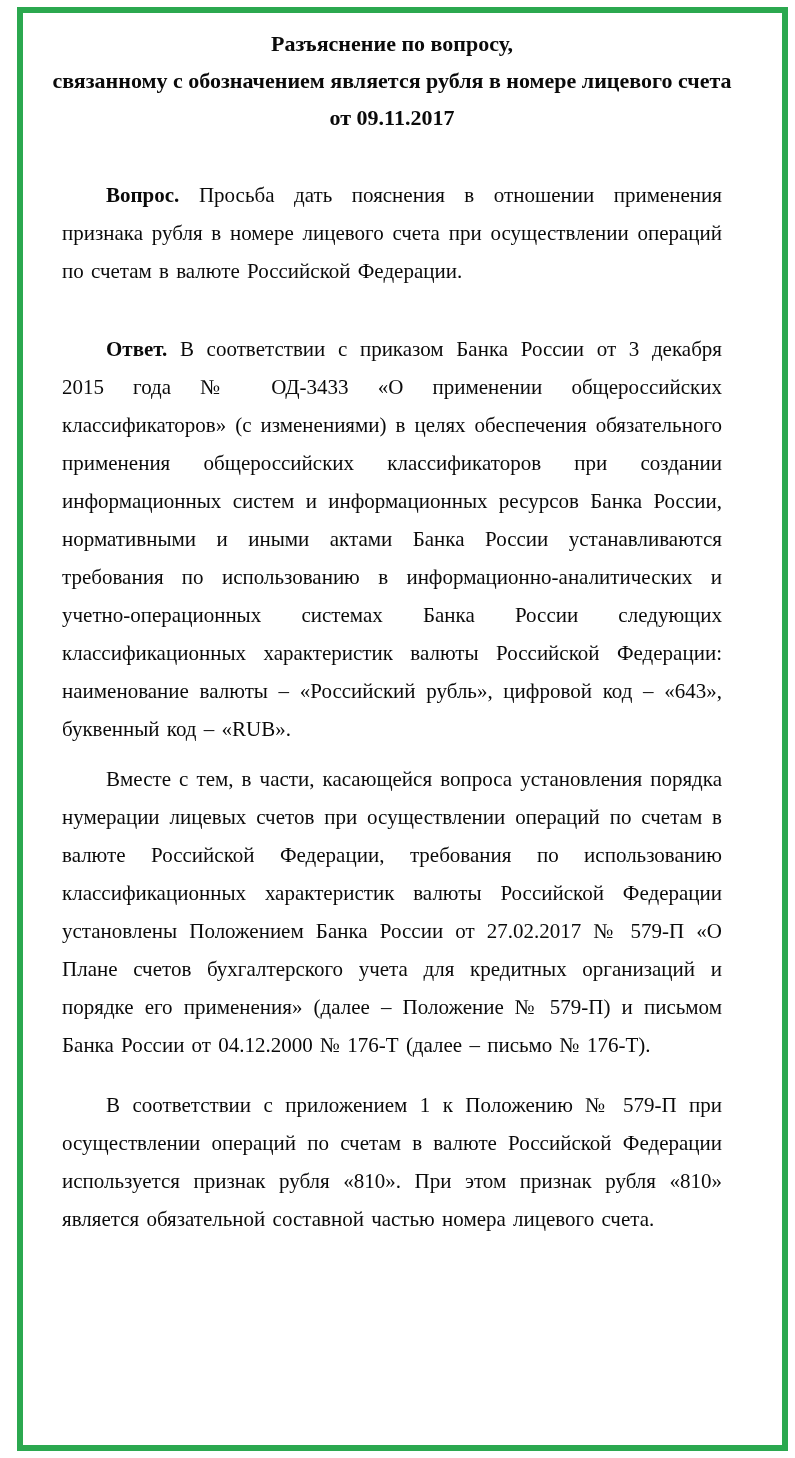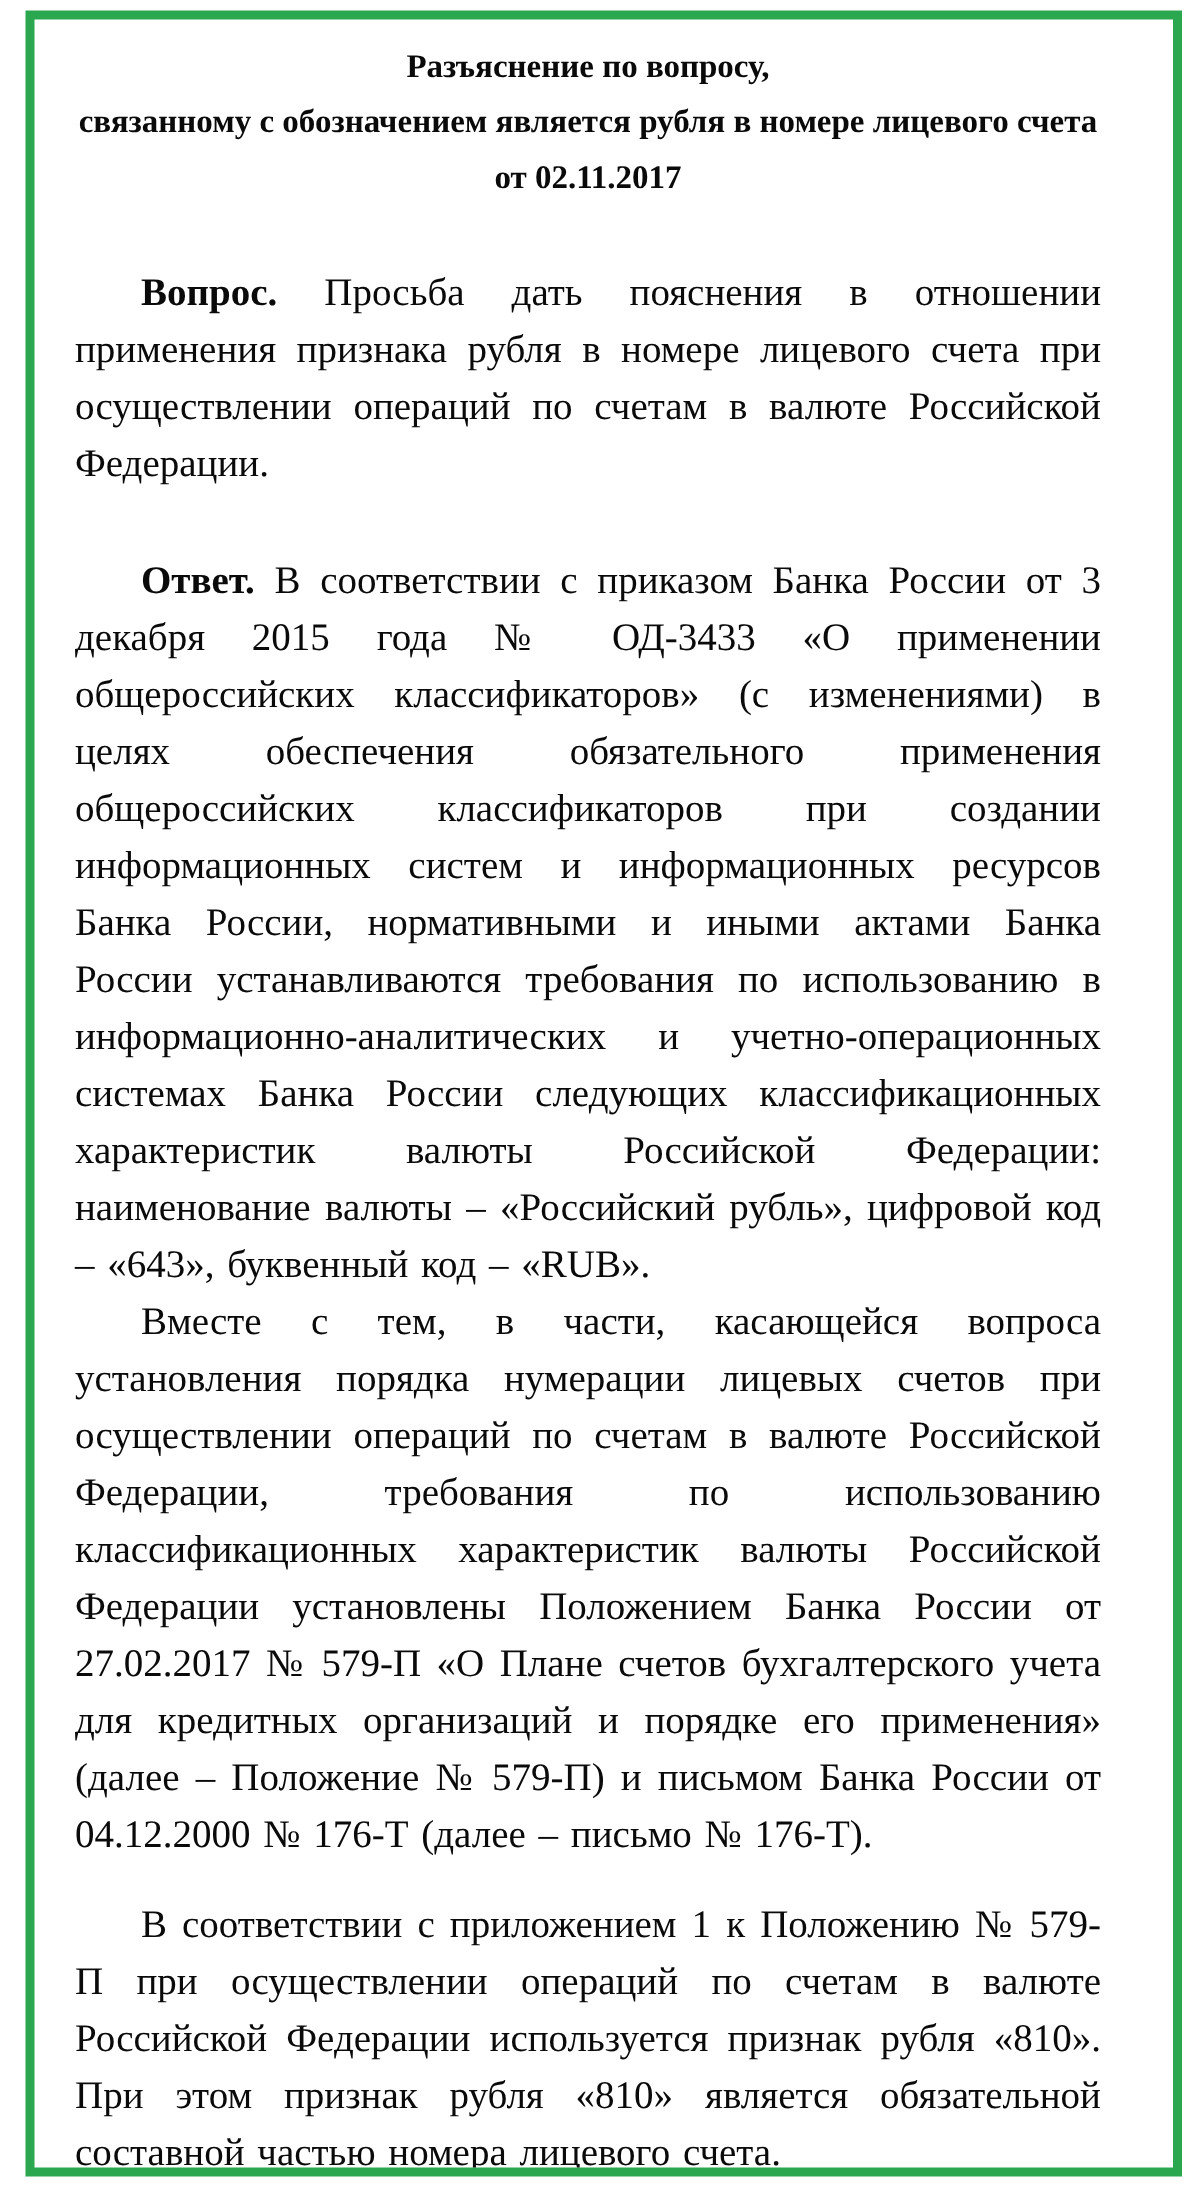--- a/index.html
+++ b/index.html
@@ -33,41 +33,41 @@
     line-height: 37px;
     margin: 0;
   }
   .title-line {
     display: block;
   }
   .body-block {
     margin: 0;
   }
   .para {
-    margin: 0;
-    font-size: 26px;
+    margin: 12px;
+    font-size: 21px;
     line-height: 38px;
     text-align: justify;
     text-indent: 44px;
     word-spacing: 2px;
   }
   .para .lead {
     font-weight: bold;
   }
   .gap-large { margin-top: 40px; }
   .gap-medium { margin-top: 22px; }
 </style>
 </head>
 <body>
 
 <div class="frame">
   <div class="title-block">
     <span class="title-line">Разъяснение по вопросу,</span>
     <span class="title-line">связанному с обозначением является рубля в номере лицевого счета</span>
-    <span class="title-line">от 02.11.2017</span>
+    <span class="title-line">от 09.11.2017</span>
   </div>
 
   <div class="body-block">
   <p class="para gap-large"><span class="lead">Вопрос. </span><span>Просьба дать пояснения в отношении применения признака рубля в номере лицевого счета при осуществлении операций по счетам в валюте Российской Федерации.</span></p>
 
   <p class="para gap-large"><span class="lead">Ответ. </span><span>В соответствии с приказом Банка России от 3 декабря 2015 года № ОД-3433 «О применении общероссийских классификаторов» (с изменениями) в целях обеспечения обязательного применения общероссийских классификаторов при создании информационных систем и информационных ресурсов Банка России, нормативными и иными актами Банка России устанавливаются требования по использованию в информационно-аналитических и учетно-операционных системах Банка России следующих классификационных характеристик валюты Российской Федерации: наименование валюты – «Российский рубль», цифровой код – «643», буквенный код – «RUB».</span></p>
 
 
   <p class="para"><span class="lead"></span><span>Вместе с тем, в части, касающейся вопроса установления порядка нумерации лицевых счетов при осуществлении операций по счетам в валюте Российской Федерации, требования по использованию классификационных характеристик валюты Российской Федерации установлены Положением Банка России от 27.02.2017 № 579-П «О Плане счетов бухгалтерского учета для кредитных организаций и порядке его применения» (далее – Положение № 579-П) и письмом Банка России от 04.12.2000 № 176-Т (далее – письмо № 176-Т).</span></p>
 

